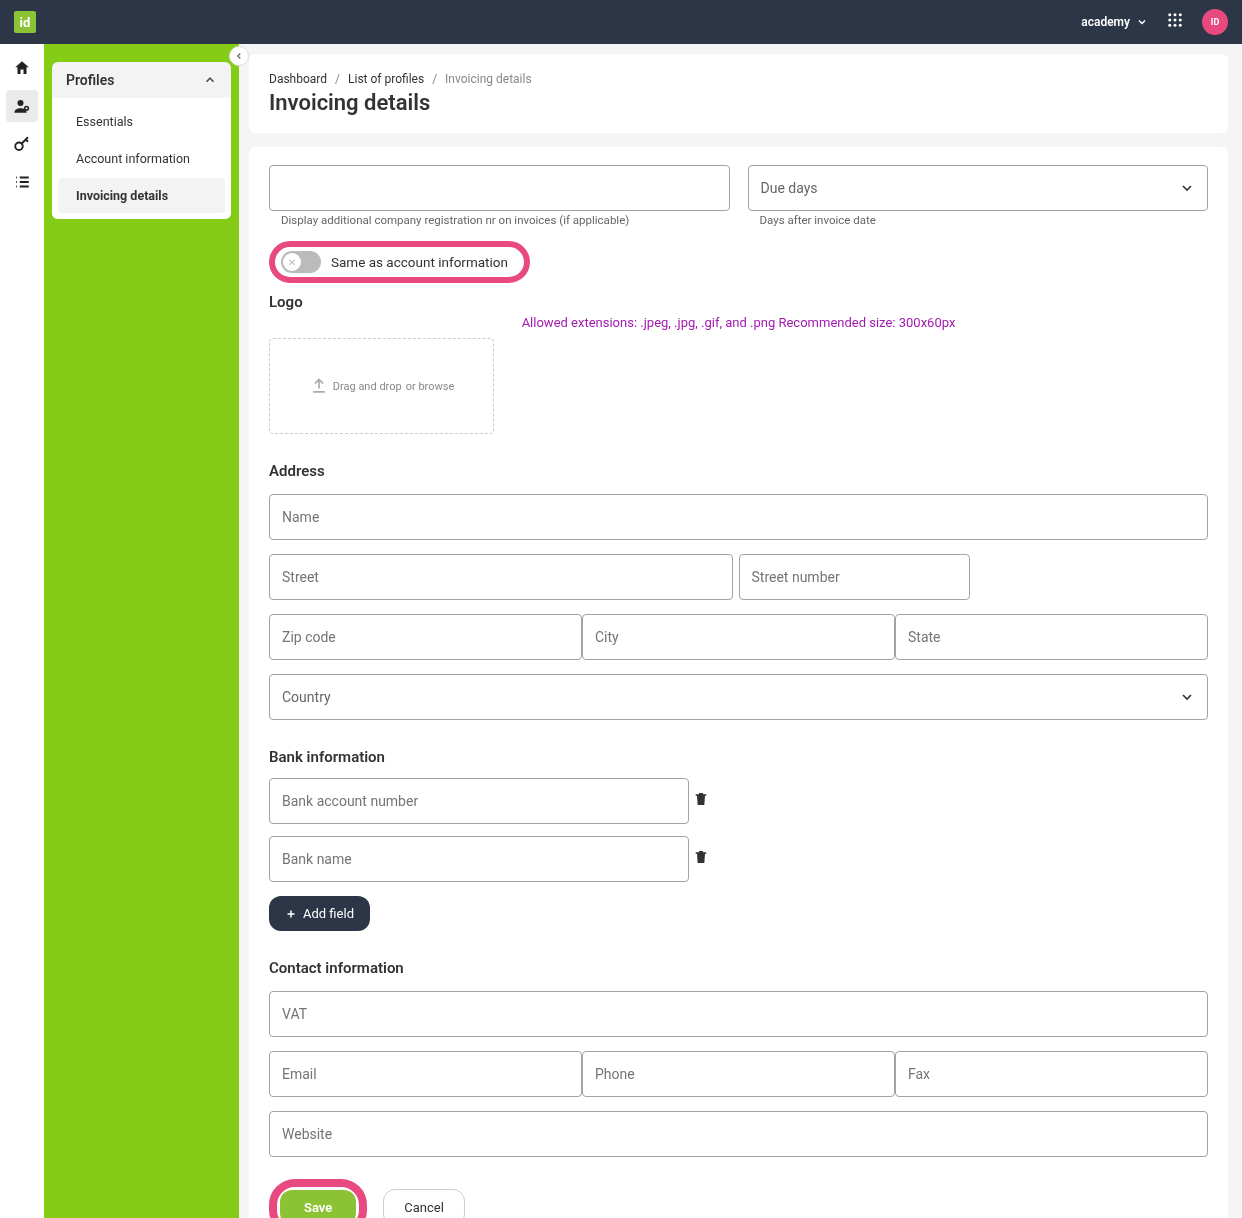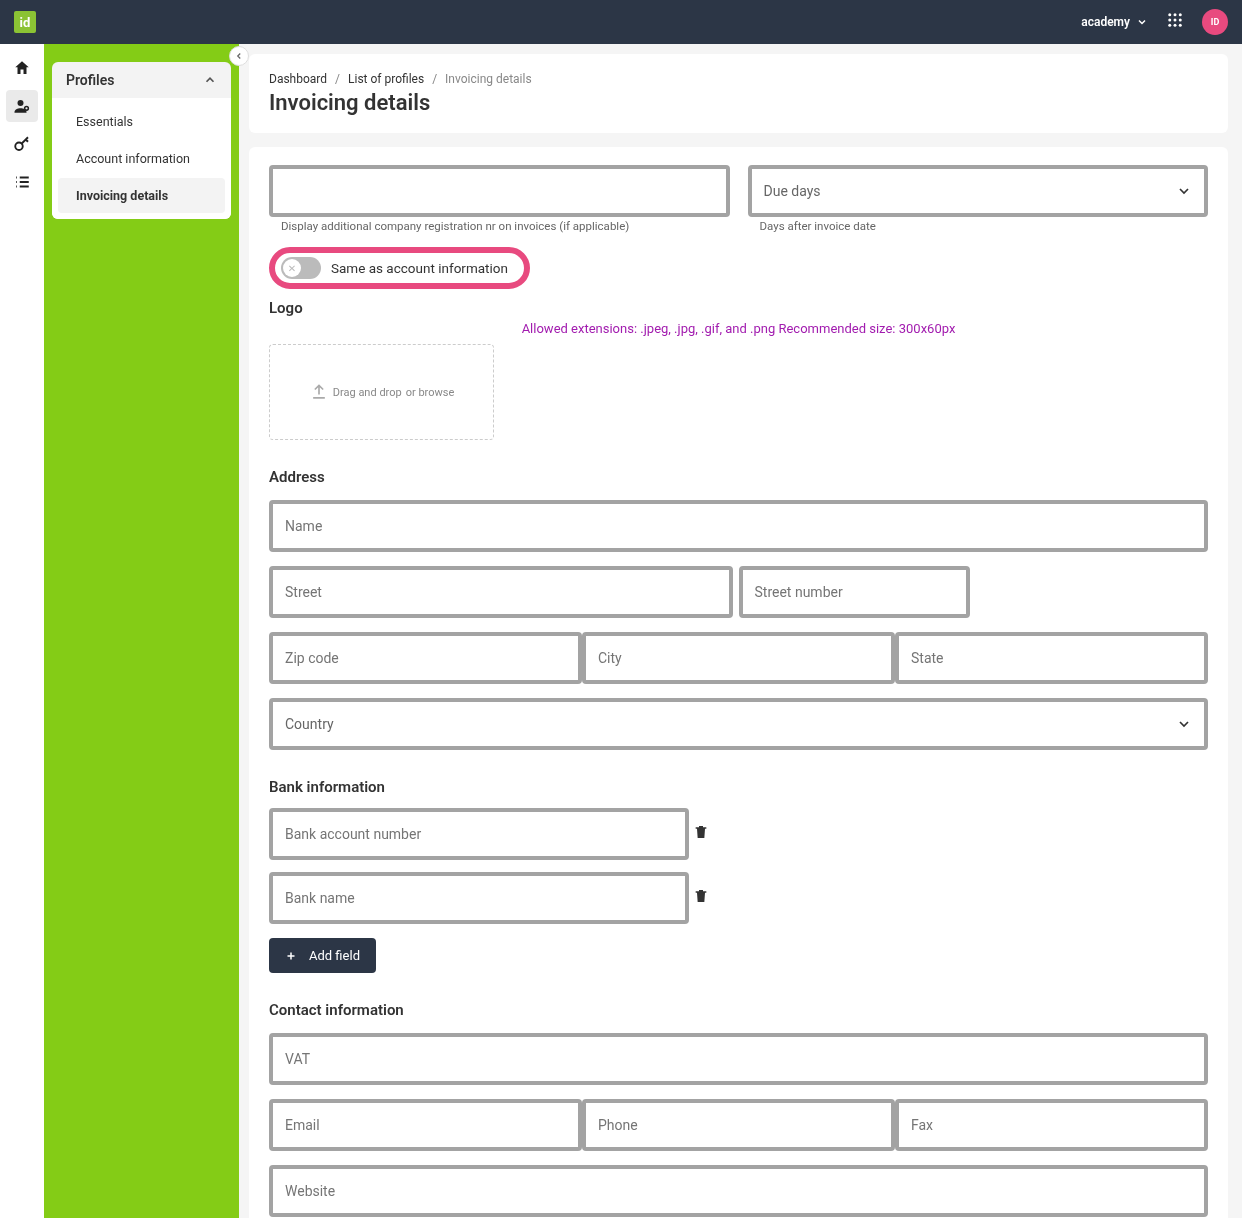--- a/index.html
+++ b/index.html
@@ -29,21 +29,21 @@
 
     .main { flex: 1; padding: 10px 14px 20px 10px; overflow-y: auto; }
     .card { background: #fff; border-radius: 6px; padding: 18px 20px; }
     .card + .card { margin-top: 14px; }
     .breadcrumbs { font-size: 12px; color: #888; display: flex; gap: 8px; align-items: center; }
     .breadcrumbs a { color: #333; text-decoration: none; }
     .page-title { font-size: 22px; color: #333; font-weight: 600; margin-top: 4px; }
 
     .row { display: flex; gap: 18px; }
     .col { flex: 1; }
-    .input { width: 100%; border: 4px solid #a3a3a3; border-radius: 4px; padding: 14px 12px; font-size: 14px; color: #333; background: #fff; }
+    .input { width: 100%; border: 1px solid #a3a3a3; border-radius: 4px; padding: 14px 12px; font-size: 14px; color: #333; background: #fff; }
     .input.small-label { padding: 18px 12px 10px; position: relative; }
     .floating-label { position: absolute; top: 6px; left: 12px; font-size: 10px; color: #888; }
     .input-wrap { position: relative; }
     .select { display: flex; justify-content: space-between; align-items: center; cursor: pointer; }
     .helper { font-size: 11.5px; color: #666; margin-top: 2px; padding-left: 12px; }
 
     .toggle-row { display: flex; align-items: center; gap: 10px; margin-top: 14px; }
     .toggle { width: 40px; height: 22px; border-radius: 11px; background: #bbb; position: relative; cursor: pointer; }
     .toggle-knob { width: 18px; height: 18px; border-radius: 50%; background: #fff; position: absolute; top: 2px; left: 2px; display:flex; align-items:center; justify-content:center; font-size:10px; color:#bbb;}
     .toggle-label { font-size: 13.5px; color: #333; }
@@ -55,21 +55,21 @@
     .section-sub { font-size: 13px; color: #a21caf; margin-top: 4px; text-align: center; }
     .dropzone { width: 225px; height: 96px; border: 1px dashed #ccc; border-radius: 4px; margin-top: 8px; display: flex; align-items: center; justify-content: center; color: #888; font-size: 11px; gap: 4px; cursor: pointer; }
 
     .grid-3 { display: grid; grid-template-columns: 1fr 1fr 1fr; gap: 0; }
     .grid-addr-row2 { display: grid; grid-template-columns: 2fr 1fr 1fr; gap: 6px; }
 
     .bank-row { display: flex; align-items: center; gap: 4px; margin-top: 12px; }
     .bank-row .input { width: 420px; flex: none; }
     .trash { color: #333; cursor: pointer; }
 
-    .btn { border: none; border-radius: 4px; padding: 10px 16px; font-size: 13px; cursor: pointer; display: inline-flex; align-items: center; gap: 12px; }
+    .btn { border: none; border-radius: 12px; padding: 10px 16px; font-size: 13px; cursor: pointer; display: inline-flex; align-items: center; gap: 6px; }
     .btn-dark { background: #2c3646; color: #fff; }
     .btn-green { background: #8bc334; color: #fff; font-weight: 600; padding: 10px 24px; }
     .btn-outline { background: #fff; border: 1px solid #ccc; color: #333; padding: 10px 20px; }
     .add-field-wrap { margin-top: 14px; }
 
     .actions { display: flex; align-items: center; gap: 16px; margin-top: 22px; position: relative; }
     .callout-2 { border: 8px solid #e84a7f; border-radius: 26px; padding: 3px; display: inline-flex; }
 
     .gap-top { margin-top: 14px; }
     .gap-top-sm { margin-top: 10px; }

